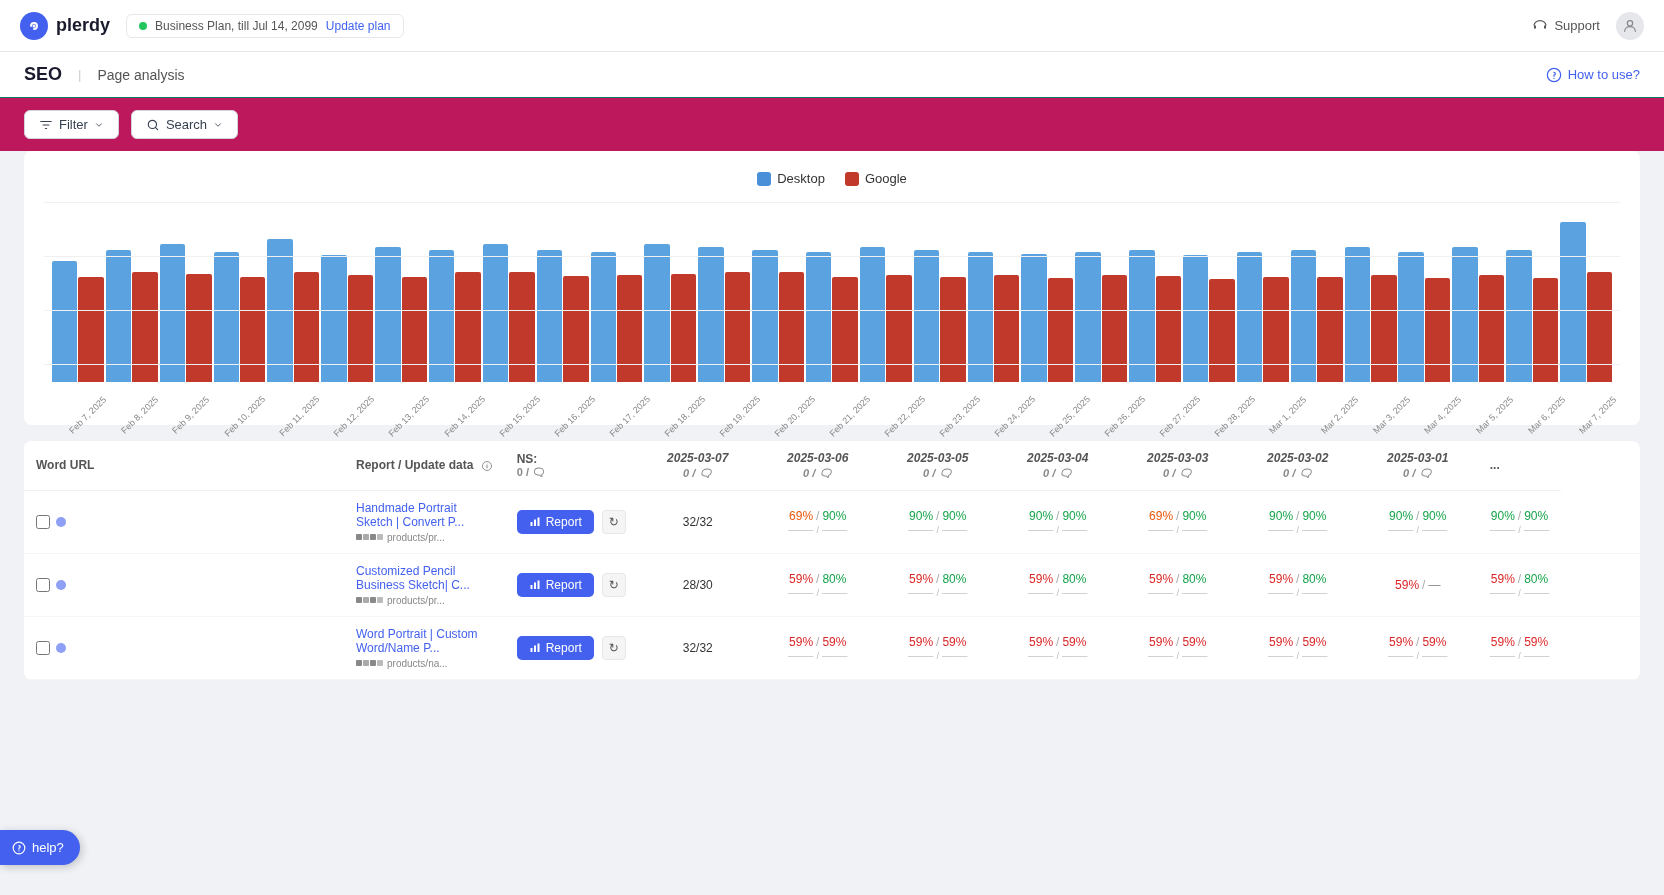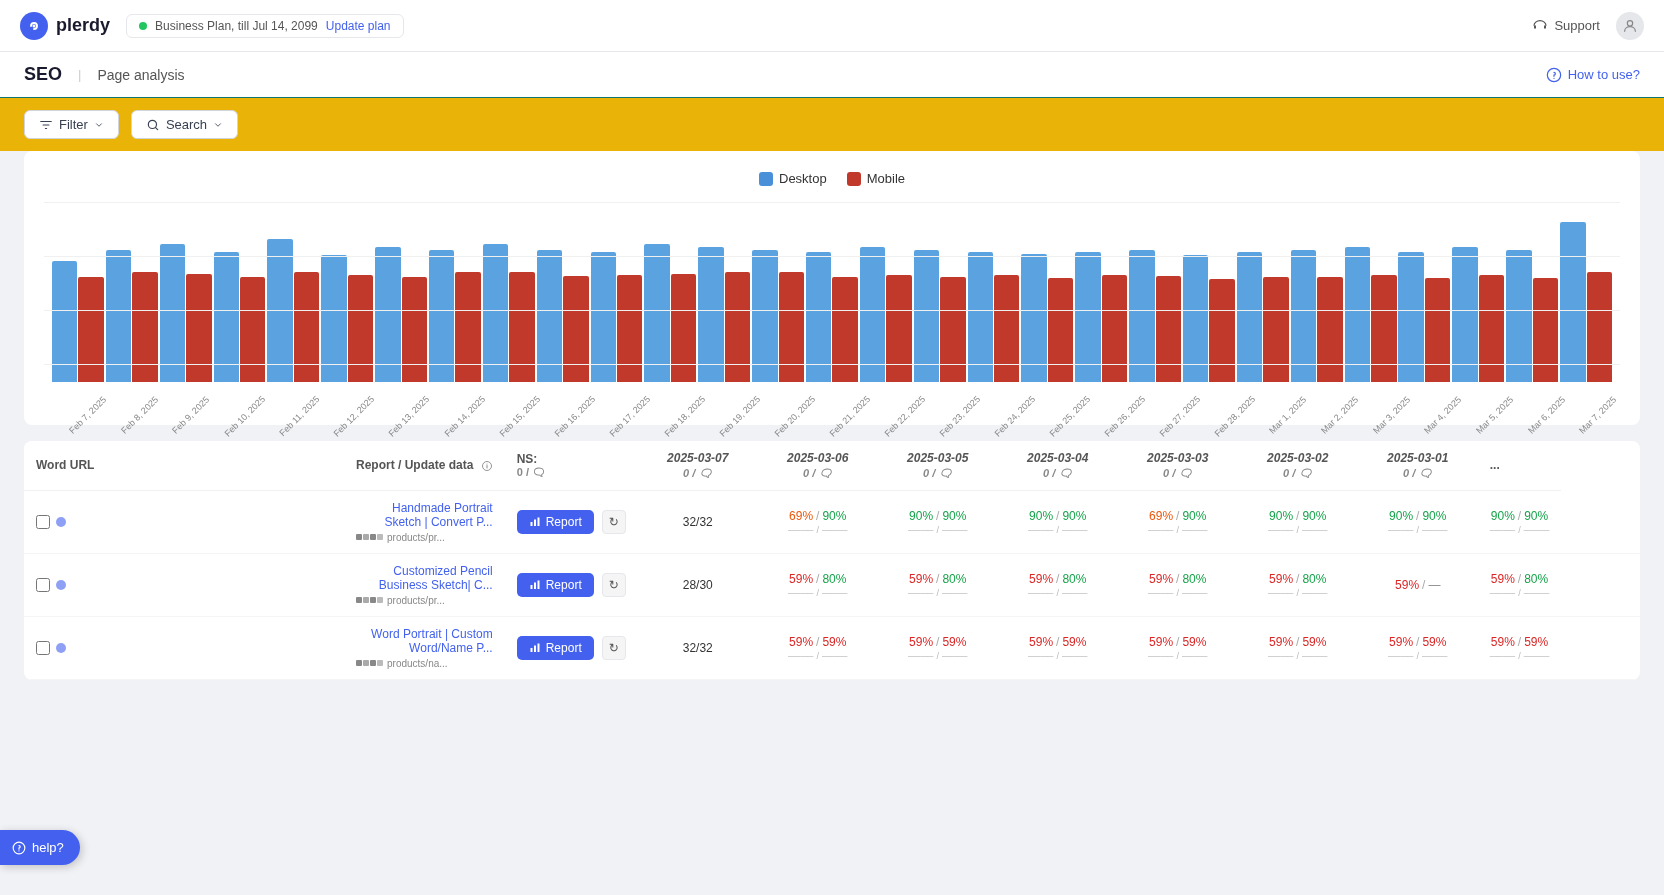--- a/index.html
+++ b/index.html
@@ -19,21 +19,21 @@
 
     
     .page-header { background: #fff; padding: 12px 24px; display: flex; align-items: center; justify-content: space-between; border-bottom: 1px solid #0f766e; }
     .page-header-left { display: flex; align-items: center; gap: 16px; }
     .seo-title { font-size: 18px; font-weight: 700; color: #1a1a2e; }
     .breadcrumb-sep { color: #ccc; }
     .page-analysis { color: #555; font-size: 14px; }
     .how-to-use { display: flex; align-items: center; gap: 6px; color: #4361ee; cursor: pointer; font-size: 13px; }
 
     
-    .toolbar { padding: 12px 24px; display: flex; align-items: center; gap: 12px; background: #eab308; }
+    .toolbar { padding: 12px 24px; display: flex; align-items: center; gap: 12px; background: #be185d; }
     .filter-btn, .search-btn { display: flex; align-items: center; gap: 6px; background: #fff; border: 1px solid #d1d5db; border-radius: 6px; padding: 6px 14px; cursor: pointer; font-size: 13px; color: #374151; }
 
     
     .chart-section { margin: 0 24px 16px; background: #fff; border-radius: 8px; padding: 20px; }
     .chart-legend { display: flex; align-items: center; justify-content: center; gap: 20px; margin-bottom: 16px; }
     .legend-item { display: flex; align-items: center; gap: 6px; font-size: 13px; }
     .chart-bars { display: flex; align-items: flex-end; height: 180px; gap: 2px; padding: 0 8px; }
     .bar-group { display: flex; align-items: flex-end; gap: 1px; flex: 1; }
     .bar { border-radius: 2px 2px 0 0; }
     .bar-desktop { background: #5ba3e0; }
@@ -54,21 +54,21 @@
     
     .data-table { width: 100%; border-collapse: collapse; }
     .data-table th { padding: 10px 12px; text-align: left; font-size: 12px; font-weight: 600; color: #555; border-bottom: 1px solid #f0f0f0; white-space: nowrap; background: #fff; }
     .data-table td { padding: 10px 12px; border-bottom: 1px solid #f5f5f5; font-size: 12px; vertical-align: middle; }
     .col-url { width: 320px; }
     .col-report { width: 160px; }
     .col-ns { width: 80px; text-align: center; }
     .col-date { width: 120px; text-align: center; font-style: italic; }
     .date-header { display: flex; flex-direction: column; align-items: center; }
     .date-sub { display: flex; align-items: center; gap: 4px; color: #888; font-size: 11px; margin-top: 2px; }
-    .url-cell { display: flex; flex-direction: column; gap: 3px; text-align: right; }
+    .url-cell { display: flex; flex-direction: column; gap: 3px; }
     .url-title { color: #4361ee; font-size: 12px; font-weight: 500; cursor: pointer; }
     .url-path { color: #888; font-size: 10px; display: flex; align-items: center; gap: 4px; }
     .url-favicon { display: flex; gap: 1px; }
     .favicon-block { width: 6px; height: 6px; background: #ccc; border-radius: 1px; }
     .report-cell { display: flex; align-items: center; gap: 8px; }
     .report-btn { display: flex; align-items: center; gap: 5px; background: #4361ee; color: #fff; border: none; border-radius: 5px; padding: 5px 12px; cursor: pointer; font-size: 12px; font-weight: 500; }
     .refresh-btn { width: 24px; height: 24px; background: #f5f5f5; border: 1px solid #e5e7eb; border-radius: 4px; cursor: pointer; display: flex; align-items: center; justify-content: center; font-size: 12px; color: #555; }
     .checkbox { width: 14px; height: 14px; cursor: pointer; }
     .delete-btn { width: 30px; height: 30px; background: #fff; border: 1px solid #e5e7eb; border-radius: 4px; cursor: pointer; display: flex; align-items: center; justify-content: center; color: #888; font-size: 14px; }
     .score-block { display: flex; flex-direction: column; align-items: center; }
@@ -154,21 +154,21 @@
 </div>
 
 <div class="chart-section">
   <div class="chart-legend">
     <div class="legend-item">
       <span style="width:14px;height:14px;background:#4a90d9;border-radius:3px;display:inline-block;border:2px solid #4a90d9"></span>
       <span>Desktop</span>
     </div>
     <div class="legend-item">
       <span style="width:14px;height:14px;background:#c0392b;border-radius:3px;display:inline-block;border:2px solid #c0392b"></span>
-      <span>Mobile</span>
+      <span>Google</span>
     </div>
   </div>
   <div style="position:relative;">
     <div class="chart-grid">
       <div class="grid-line"></div>
       <div class="grid-line"></div>
       <div class="grid-line"></div>
       <div class="grid-line"></div>
     </div>
     <div id="chart-bars-container" class="chart-bars">

